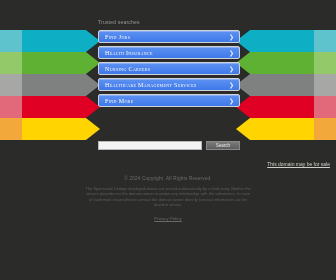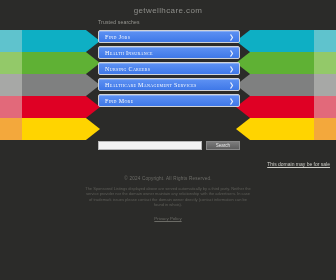--- a/index.html
+++ b/index.html
@@ -144,21 +144,20 @@
       <div class="chev para-r" style="left: 0px; width: 34px; top: 96px; background: rgb(226, 105, 122);"></div>
       <div class="chev para-l" style="left: 302px; width: 34px; top: 96px; background: rgb(226, 105, 122);"></div>
       <div class="chev arrow-r" style="left: 22px; width: 78px; top: 96px; background: rgb(223, 0, 36);"></div>
       <div class="chev arrow-l" style="left: 236px; width: 78px; top: 96px; background: rgb(223, 0, 36);"></div>
       <div class="chev para-r" style="left: 0px; width: 34px; top: 118px; background: rgb(243, 168, 60);"></div>
       <div class="chev para-l" style="left: 302px; width: 34px; top: 118px; background: rgb(243, 168, 60);"></div>
       <div class="chev arrow-r" style="left: 22px; width: 78px; top: 118px; background: rgb(255, 212, 0);"></div>
       <div class="chev arrow-l" style="left: 236px; width: 78px; top: 118px; background: rgb(255, 212, 0);"></div>
     </div>
 
-  <div class="domain-title">getwellhcare.com</div>
   <div class="trusted-label">Trusted searches</div>
 
   <div class="center-col">
     <a class="linkbtn">
       <span class="lbl">Find Jobs</span>
       <span class="chevron">❯</span>
     </a>
     <a class="linkbtn">
       <span class="lbl">Health Insurance</span>
       <span class="chevron">❯</span>

